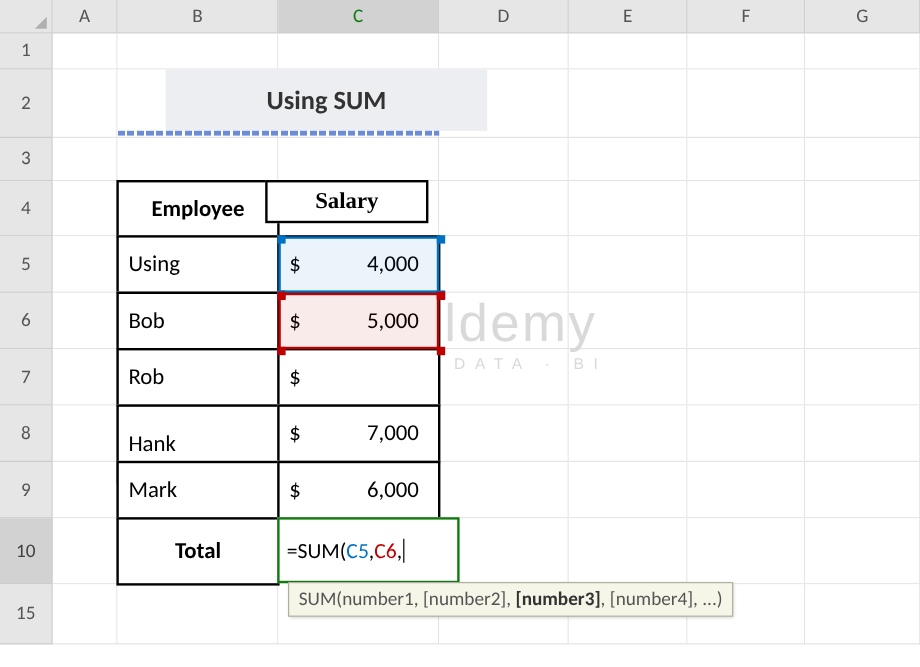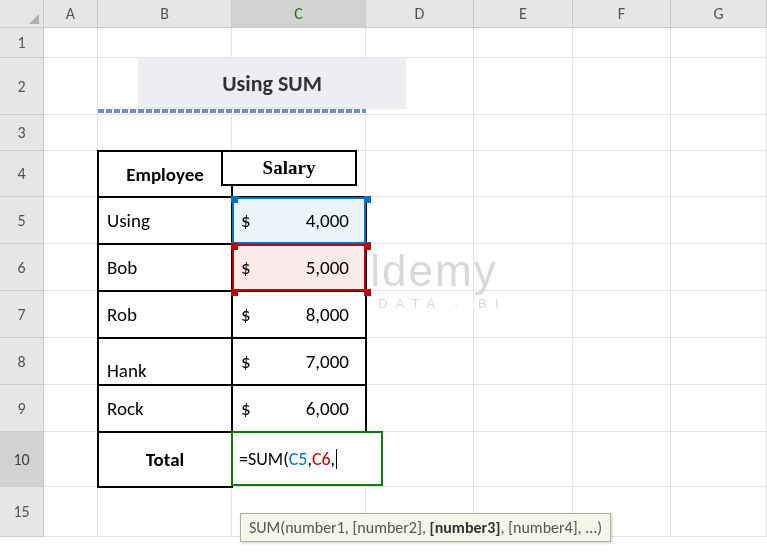--- a/index.html
+++ b/index.html
@@ -194,28 +194,27 @@
       <span class="amt">4,000</span>
     </div>
     <div class="tbl-cell " style="left: 97px; top: 243px; width: 160px; height: 49px;">Bob</div>
     <div class="tbl-cell sal-cell" style="left: 231px; top: 243px; width: 136px; height: 49px;">
       <span class="dollar">$</span>
       <span class="amt">5,000</span>
     </div>
     <div class="tbl-cell " style="left: 97px; top: 290px; width: 136px; height: 49px;">Rob</div>
     <div class="tbl-cell sal-cell" style="left: 231px; top: 290px; width: 136px; height: 49px;">
       <span class="dollar">$</span>
-      <span class="amt">8,000</span>
     </div>
     <div class="tbl-cell " style="left: 97px; top: 337px; width: 136px; height: 67px;">Hank</div>
     <div class="tbl-cell sal-cell" style="left: 231px; top: 337px; width: 136px; height: 49px;">
       <span class="dollar">$</span>
       <span class="amt">7,000</span>
     </div>
-    <div class="tbl-cell " style="left: 97px; top: 384px; width: 136px; height: 49px;">Rock</div>
+    <div class="tbl-cell " style="left: 97px; top: 384px; width: 136px; height: 49px;">Mark</div>
     <div class="tbl-cell sal-cell" style="left: 231px; top: 384px; width: 136px; height: 49px;">
       <span class="dollar">$</span>
       <span class="amt">6,000</span>
     </div>
     <div class="tbl-cell tbl-total" style="left: 97px; top: 431px; width: 136px; height: 57px;">Total</div>
   </div>
 
 <div class="sel-blue" id="selBlue" style="left: 232px; top: 197px; width: 134px; height: 47px;">
     <div class="handle blue" style="left: -3px; top: -3px;"></div>
     <div class="handle blue" style="left: 130px; top: -3px;"></div>
@@ -231,15 +230,15 @@
 
 <div class="edit-cell" id="editCell" style="left: 231px; top: 431px; width: 152px; height: 55px;">
   <span class="f-name">=SUM(</span>
     <span class="ref1">C5</span>
     <span class="f-name">,</span>
     <span class="ref2">C6</span>
     <span class="f-name">,</span>
     <span class="cursor"></span>
 </div>
 
-<div class="tooltip" id="tooltip" style="left: 240px; top: 485px; margin-top: 28px;">
+<div class="tooltip" id="tooltip" style="left: 240px; top: 485px;">
   <span>SUM</span>(<span>number1</span>, <span>[number2]</span>, <b>[number3]</b>, <span>[number4]</span><span>, ...)</span>
 </div>
 
 </body></html>

